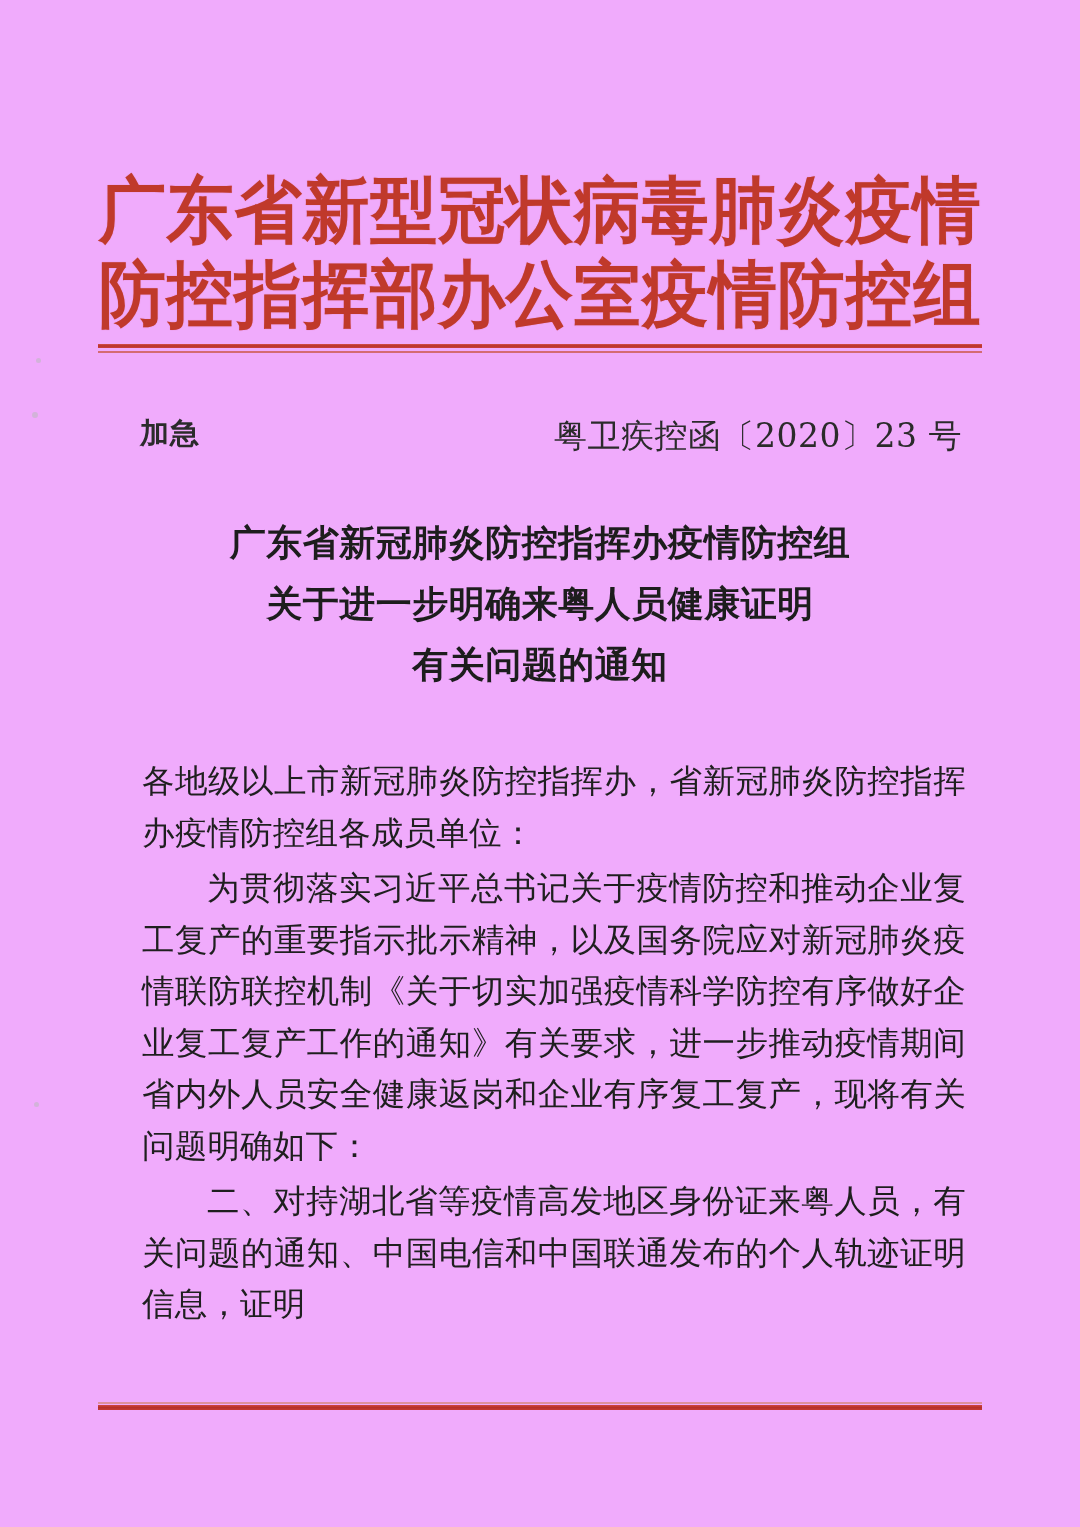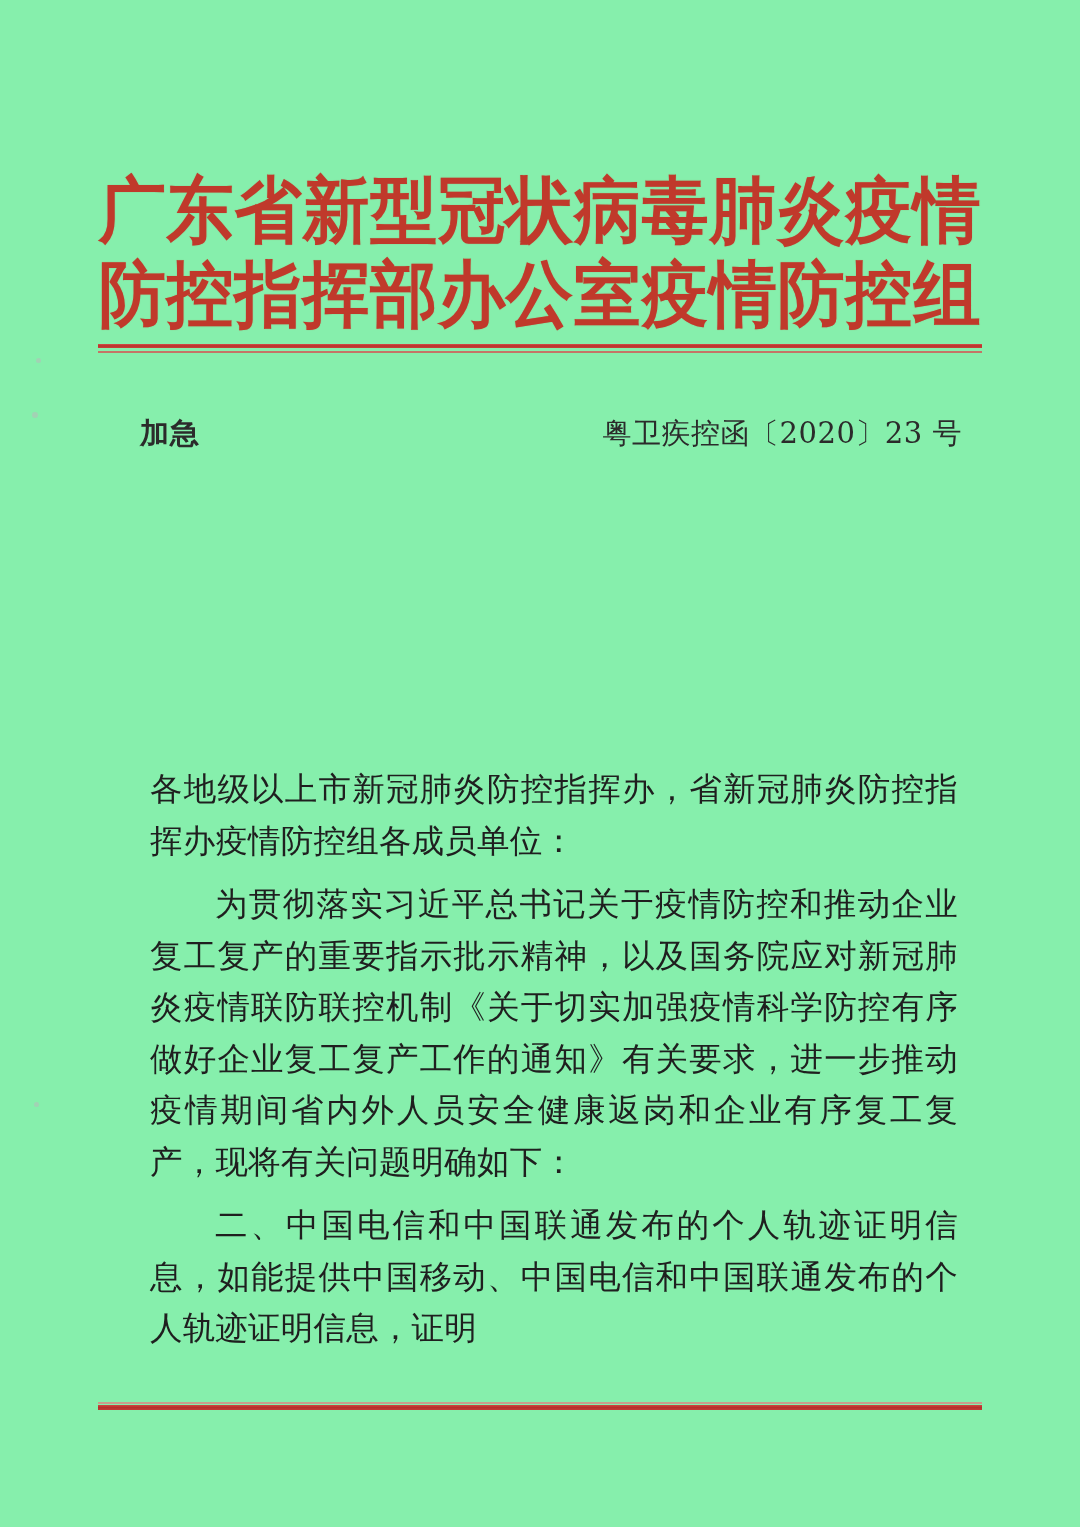--- a/index.html
+++ b/index.html
@@ -7,21 +7,21 @@
     padding: 0;
     background: #ffffff;
   }
   body {
     font-family: "DejaVu Serif", "Liberation Serif", serif;
   }
   .page {
     position: relative;
     width: 1080px;
     height: 1527px;
-    background: #86efac;
+    background: #f0abfc;
     overflow: hidden;
     box-sizing: border-box;
   }
 
   
   .speckle {
     position: absolute;
     background: #b9b9bb;
     border-radius: 50%;
     opacity: .55;
@@ -82,21 +82,21 @@
     align-items: flex-start;
   }
   .meta-urgent {
     font-size: 29px;
     color: #2b2b2b;
     letter-spacing: 1px;
     font-family: "DejaVu Sans", "Liberation Sans", sans-serif;
     font-weight: 600;
   }
   .meta-docnum {
-    font-size: 29px;
+    font-size: 33px;
     color: #2b2b2b;
     letter-spacing: .5px;
     font-family: "DejaVu Serif", "Liberation Serif", serif;
     white-space: nowrap;
   }
 
   
   .doc-title {
     position: absolute;
     left: 110px;
@@ -123,21 +123,21 @@
     top: 752px;
   }
   .para {
     font-family: "DejaVu Serif", "Liberation Serif", serif;
     font-size: 32.5px;
     line-height: 51.5px;
     color: #1f1f1f;
     text-align: justify;
     text-justify: inter-ideograph;
     letter-spacing: .2px;
-    margin: 12px;
+    margin: 4px;
   }
   .para.indent { text-indent: 2em; }
 
   
   .rule-bottom {
     position: absolute;
     left: 98px;
     right: 98px;
     top: 1402px;
     height: 9px;
@@ -173,25 +173,30 @@
   <div class="rule-top">
     <div class="thick"></div>
     <div class="thin"></div>
   </div>
 
   <div class="meta-row">
     <div class="meta-urgent">加急</div>
     <div class="meta-docnum">粤卫疾控函〔2020〕23 号</div>
   </div>
 
+  <div class="doc-title">
+    <span class="doc-title-line">广东省新冠肺炎防控指挥办疫情防控组</span>
+    <span class="doc-title-line">关于进一步明确来粤人员健康证明</span>
+    <span class="doc-title-line">有关问题的通知</span>
+  </div>
 
   <div class="body-text">
     <p class="para">各地级以上市新冠肺炎防控指挥办，省新冠肺炎防控指挥办疫情防控组各成员单位：</p>
     <p class="para indent">为贯彻落实习近平总书记关于疫情防控和推动企业复工复产的重要指示批示精神，以及国务院应对新冠肺炎疫情联防联控机制《关于切实加强疫情科学防控有序做好企业复工复产工作的通知》有关要求，进一步推动疫情期间省内外人员安全健康返岗和企业有序复工复产，现将有关问题明确如下：</p>
-    <p class="para indent">二、中国电信和中国联通发布的个人轨迹证明信息，如能提供中国移动、中国电信和中国联通发布的个人轨迹证明信息，证明</p>
+    <p class="para indent">二、对持湖北省等疫情高发地区身份证来粤人员，有关问题的通知、中国电信和中国联通发布的个人轨迹证明信息，证明</p>
   </div>
 
   <div class="rule-bottom">
     <div class="thin"></div>
     <div class="thick"></div>
   </div>
 
 </div>
 
 </body></html>

